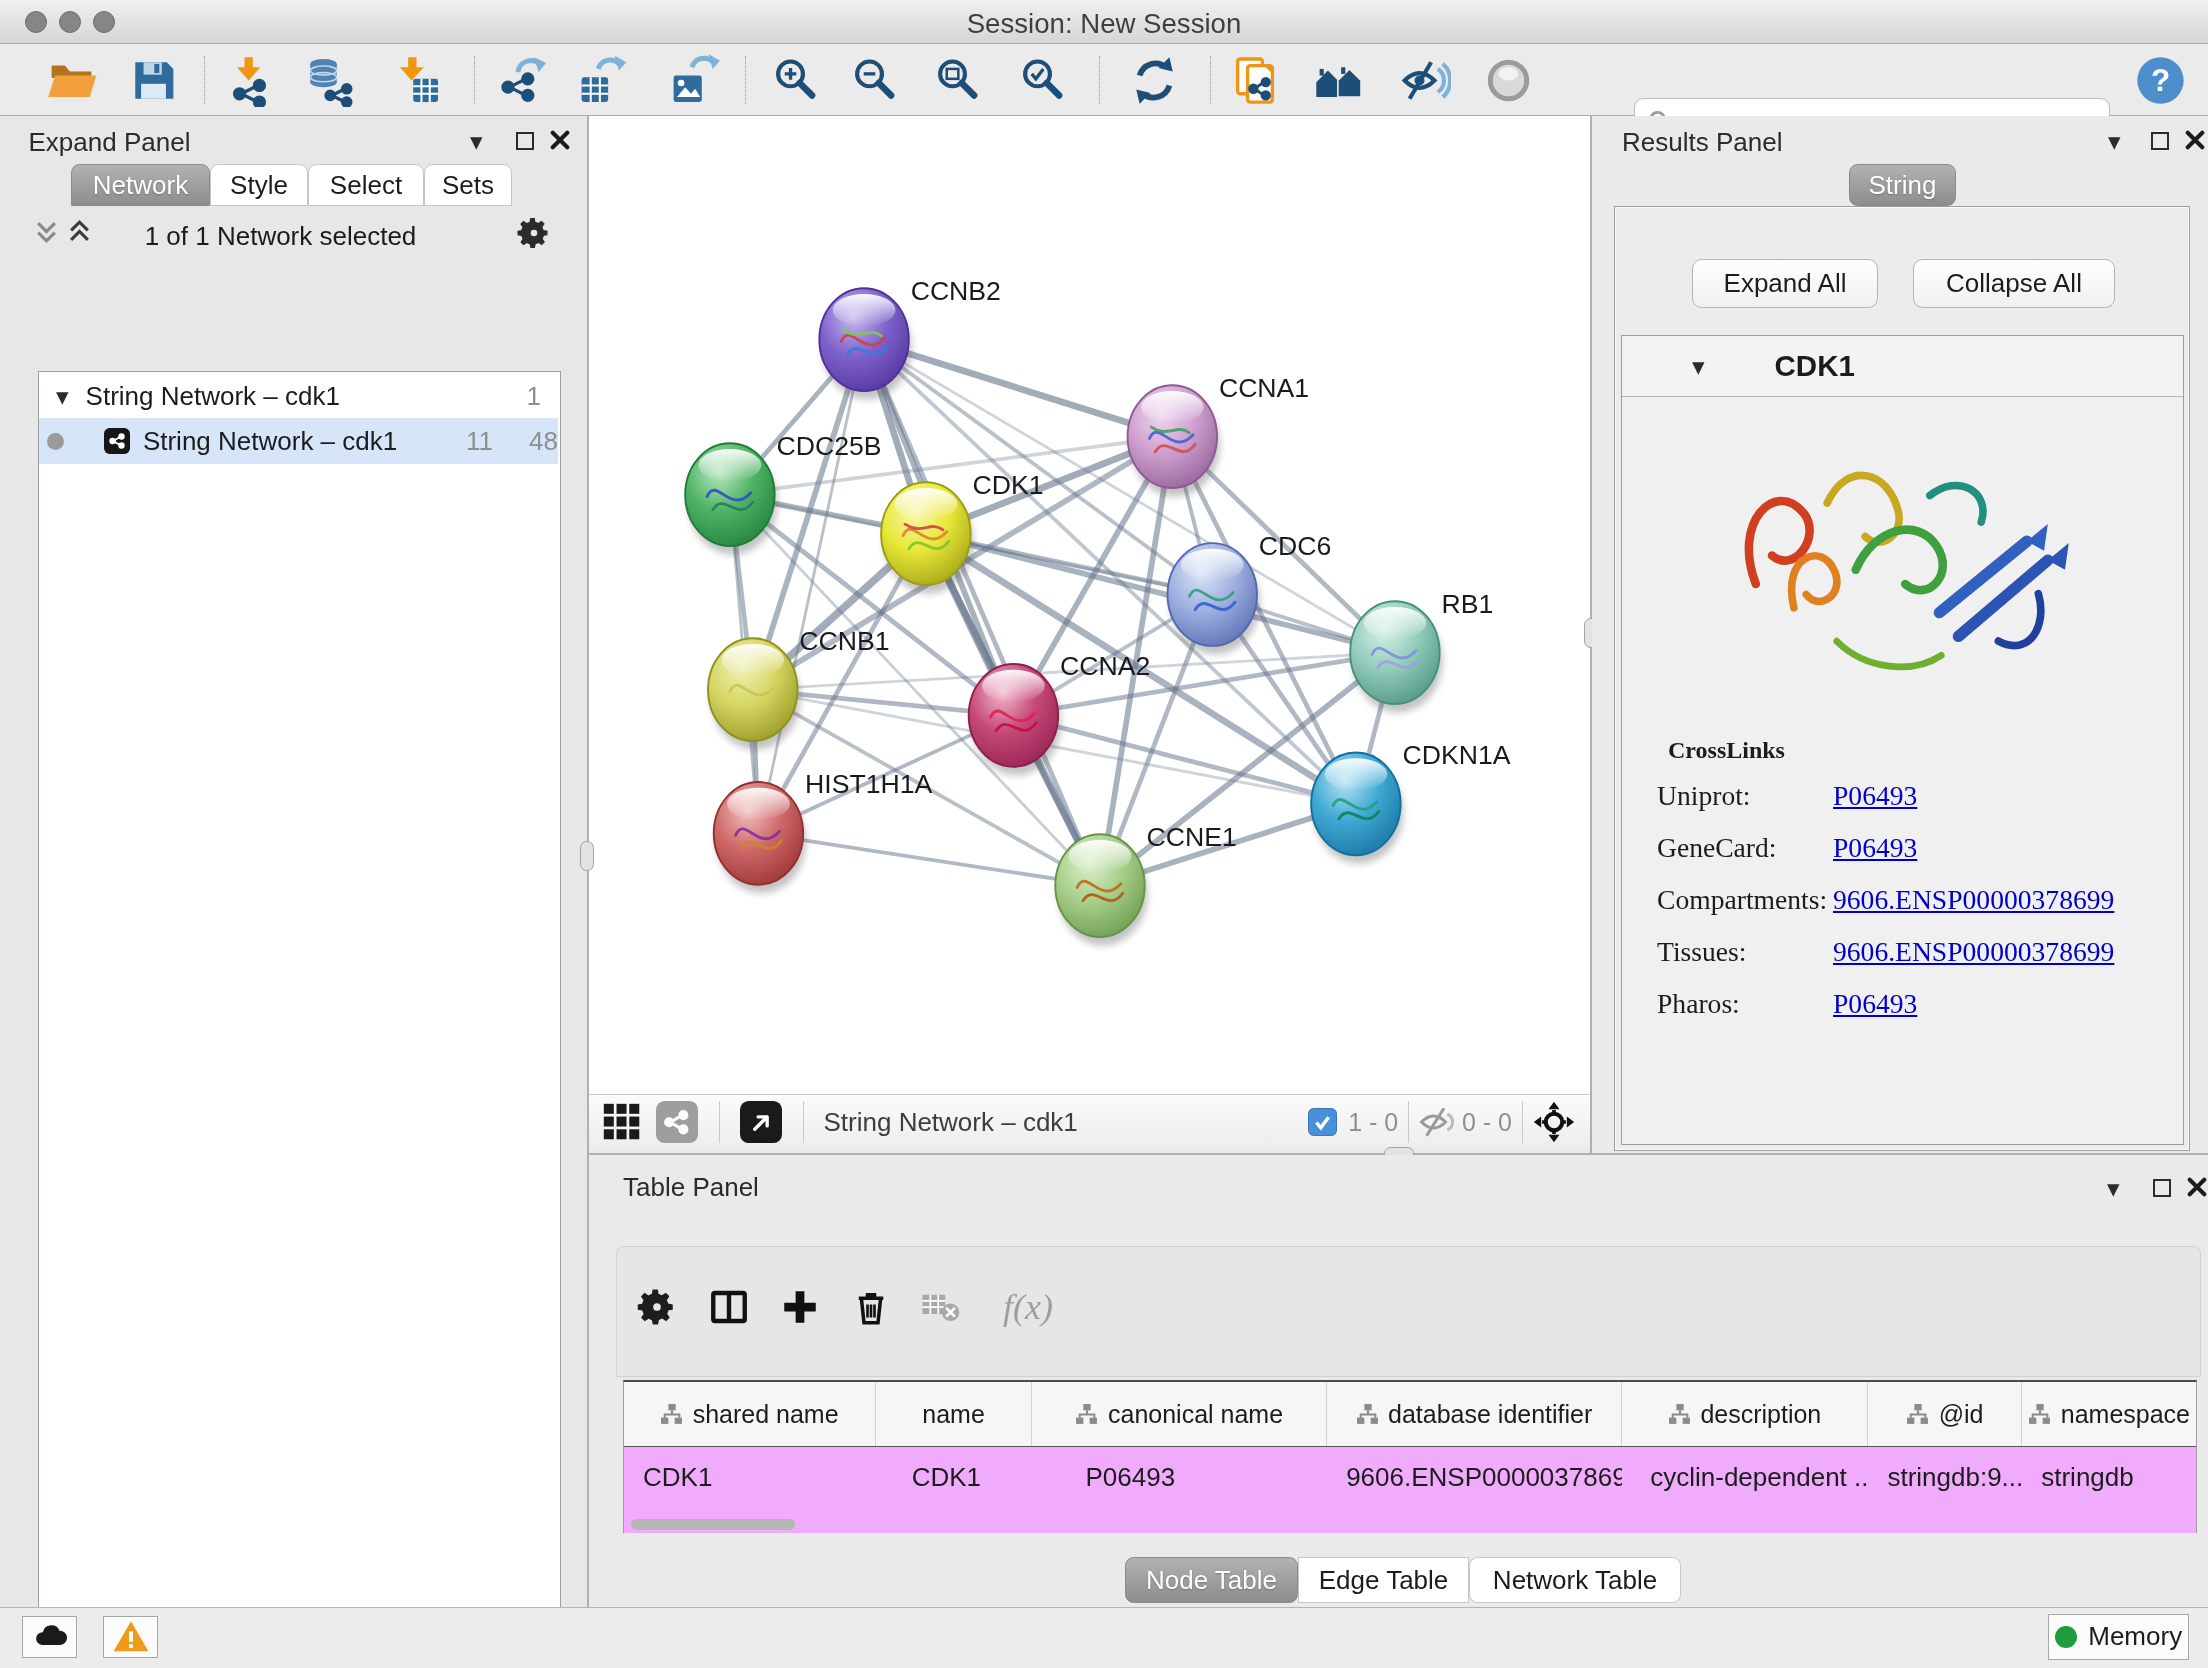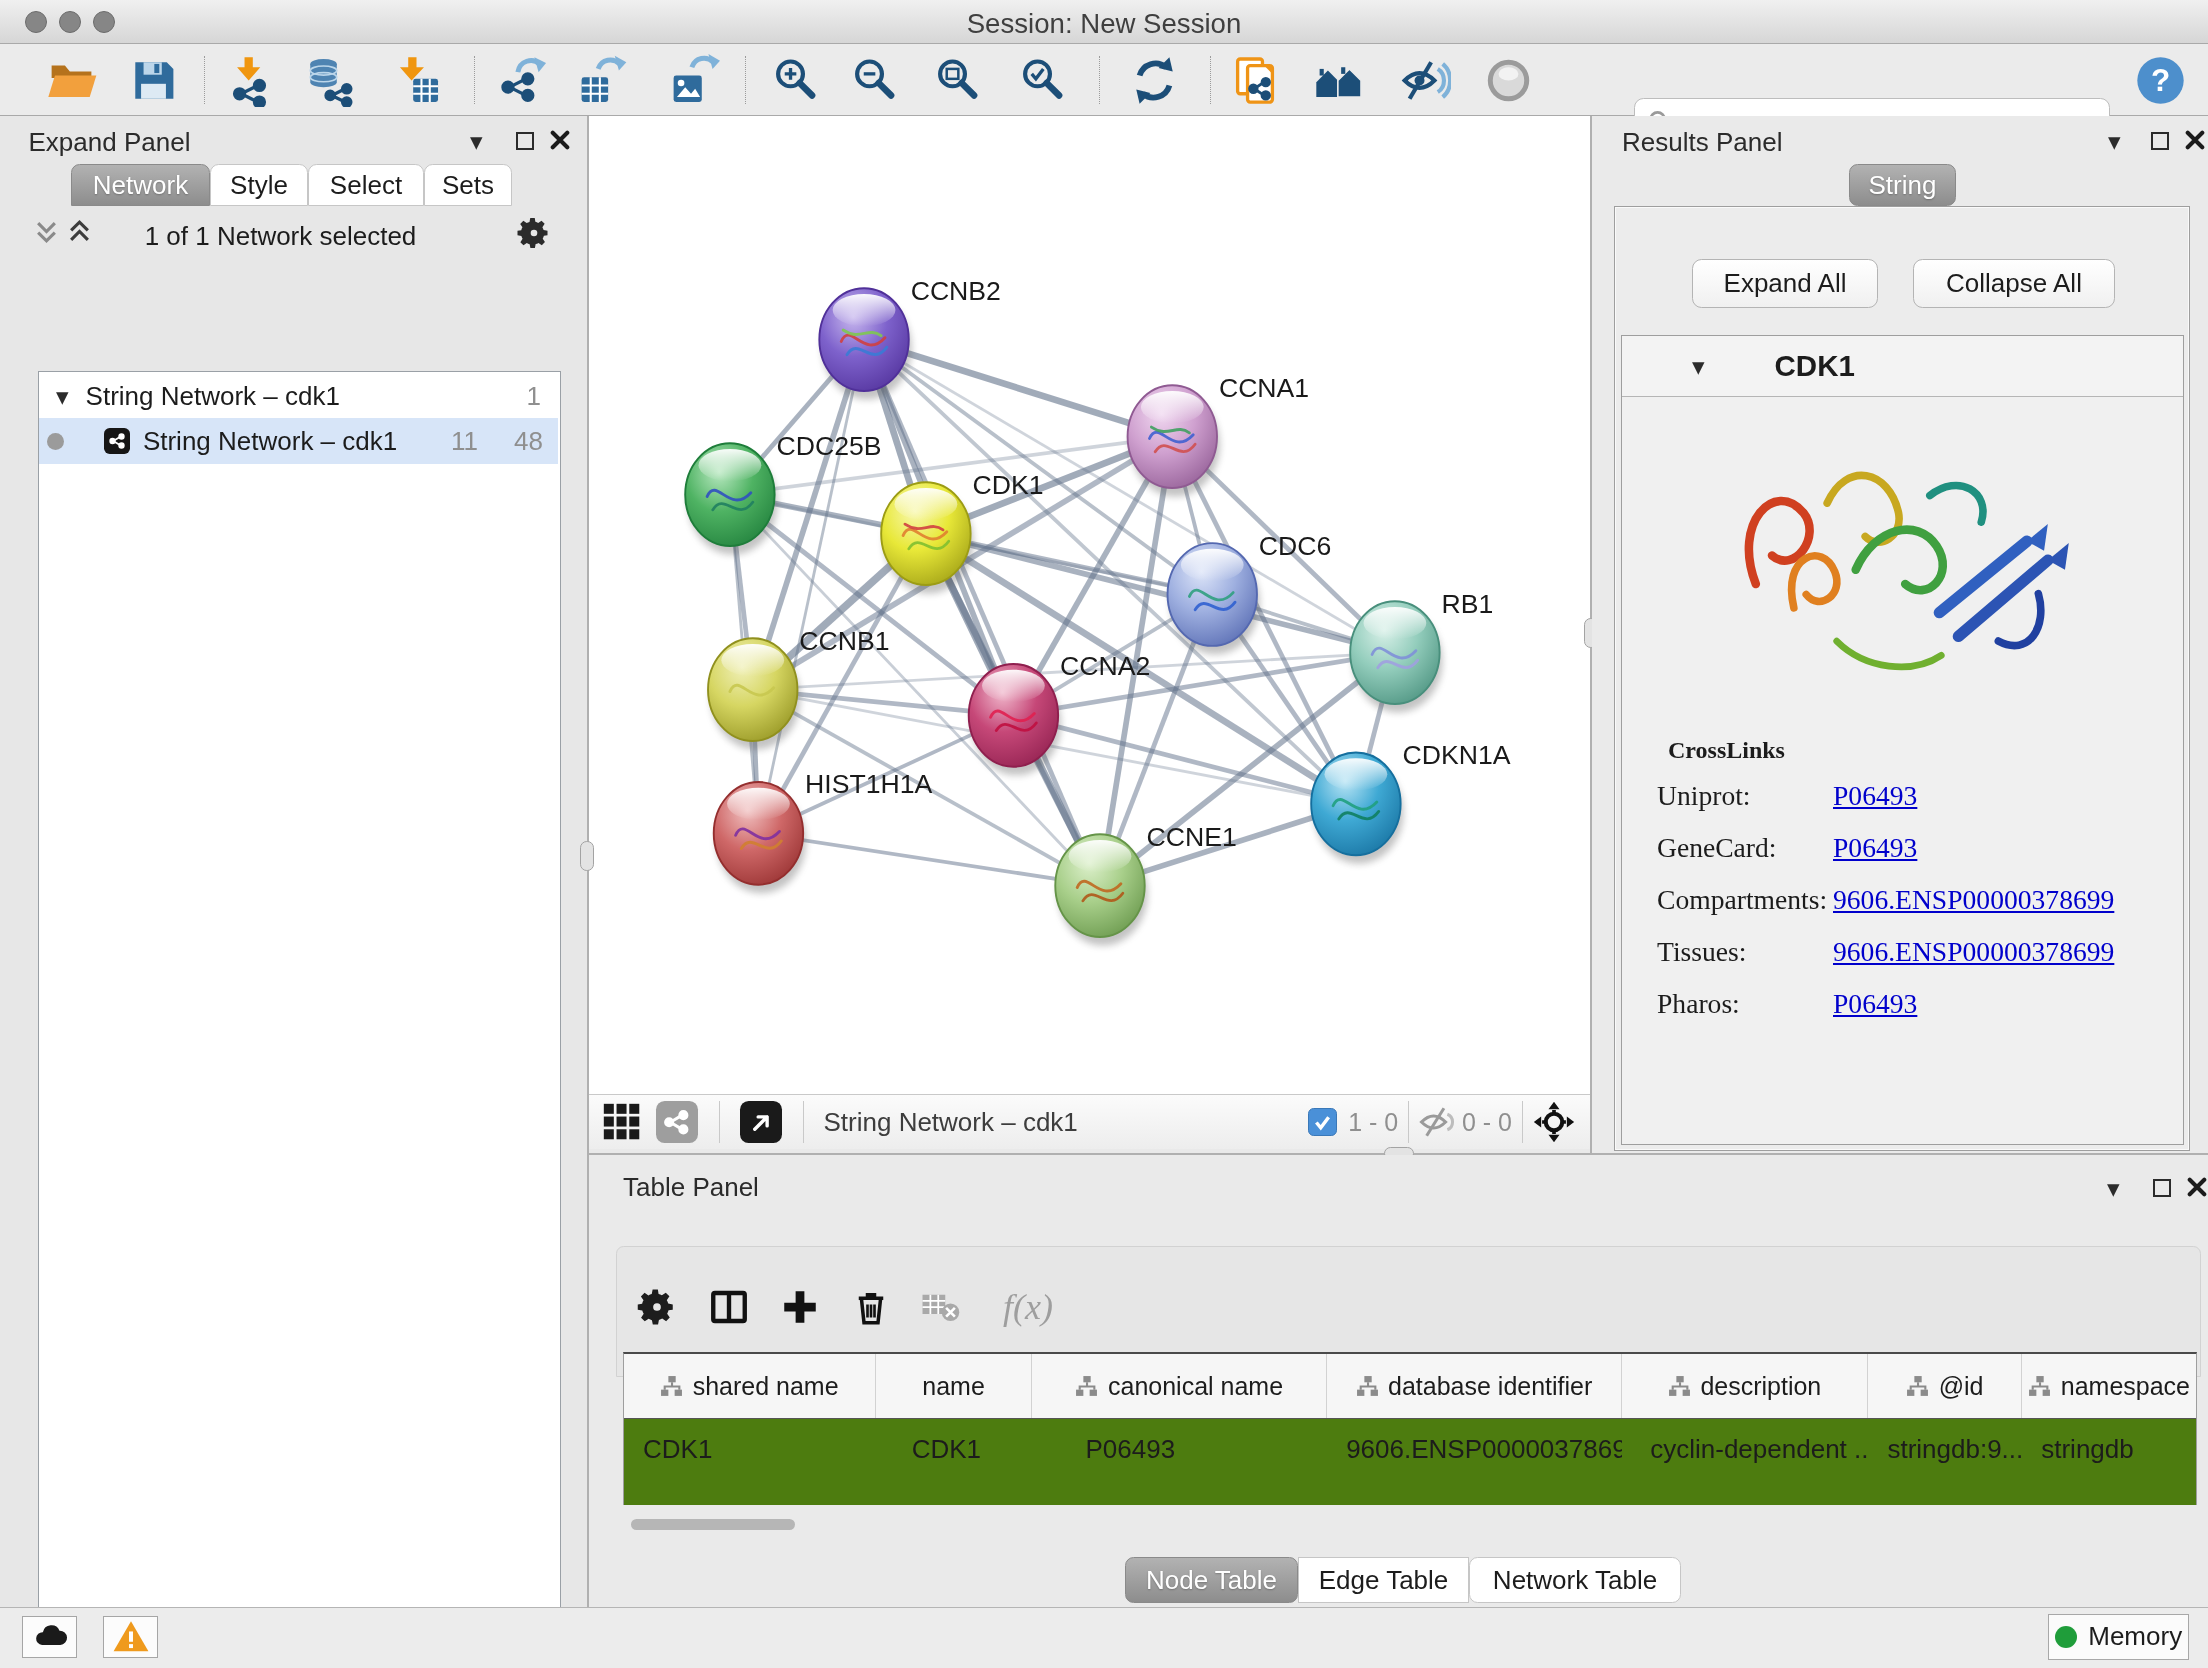--- a/index.html
+++ b/index.html
@@ -82,21 +82,21 @@
   .xl-label{width:176px;margin-left:35px}
   .xl-val{color:#0000cc;text-decoration:underline}
 
   
   .tp-toolbar{left:616px;top:1246px;width:1585px;height:131px;background:#e6e6e6;
     border:1px solid #d2d2d2;border-radius:7.6px 7.6px 0 0}
   .tp-ic{position:absolute;top:1284px;width:46px;height:46px;display:flex;
     align-items:center;justify-content:center}
   .fx{font-family:"Liberation Serif","DejaVu Serif",serif;font-style:italic;
     font-size:36px;color:#9e9e9e}
-  .dtable{left:623px;top:1352px;width:1574px;height:153px;background:#4d7c0f;
+  .dtable{left:623px;top:1380px;width:1574px;height:153px;background:#f0abfc;
     border-top:2.9px solid #4a4a4a;border-left:1px solid #9e9e9e;border-right:1px solid #9e9e9e}
   .thead{display:flex;height:65px;background:#f6f6f6;border-bottom:1.9px solid #555}
   .th{display:flex;align-items:center;justify-content:center;gap:9.5px;
     font-size:25px;border-right:1px solid #d2d2d2;overflow:hidden;white-space:nowrap}
   .trowd{display:flex;height:61px}
   .td{font-size:26px;display:flex;align-items:center;padding-left:19px;
     overflow:hidden;white-space:nowrap}
   .hscroll{left:631px;top:1519px;width:164px;height:11.4px;border-radius:5.7px;background:#b6b6b6}
   .btab{height:46px}
 
@@ -338,21 +338,21 @@
               <g stroke="#fff" stroke-width="2.5" fill="#fff">
                 <path d="M7 12 L17 6 M7 12 L17 18" fill="none"></path>
                 <circle cx="6" cy="12" r="3"></circle>
                 <circle cx="18" cy="6" r="3"></circle>
                 <circle cx="18" cy="18" r="3"></circle>
               </g>
             </svg>
           </span>
         <span style="margin-left:13.3px">String Network – cdk1</span>
         <span class="count" style="margin-left:auto">11</span>
-        <span class="count" style="margin-left:36px;margin-right:15px">48</span>
+        <span class="count" style="margin-left:36px;">48</span>
       </div>
     </div>
   </div>
 
   <div class="abs net-canvas">
     <svg id="net-svg" width="1002" height="978" viewBox="0 0 1053 1028">
         <defs>
           <radialGradient id="ng0" cx="38%" cy="28%" r="85%">
             <stop offset="0" stop-color="#c8b8ee"></stop>
             <stop offset="0.45" stop-color="#7e62cc"></stop>

